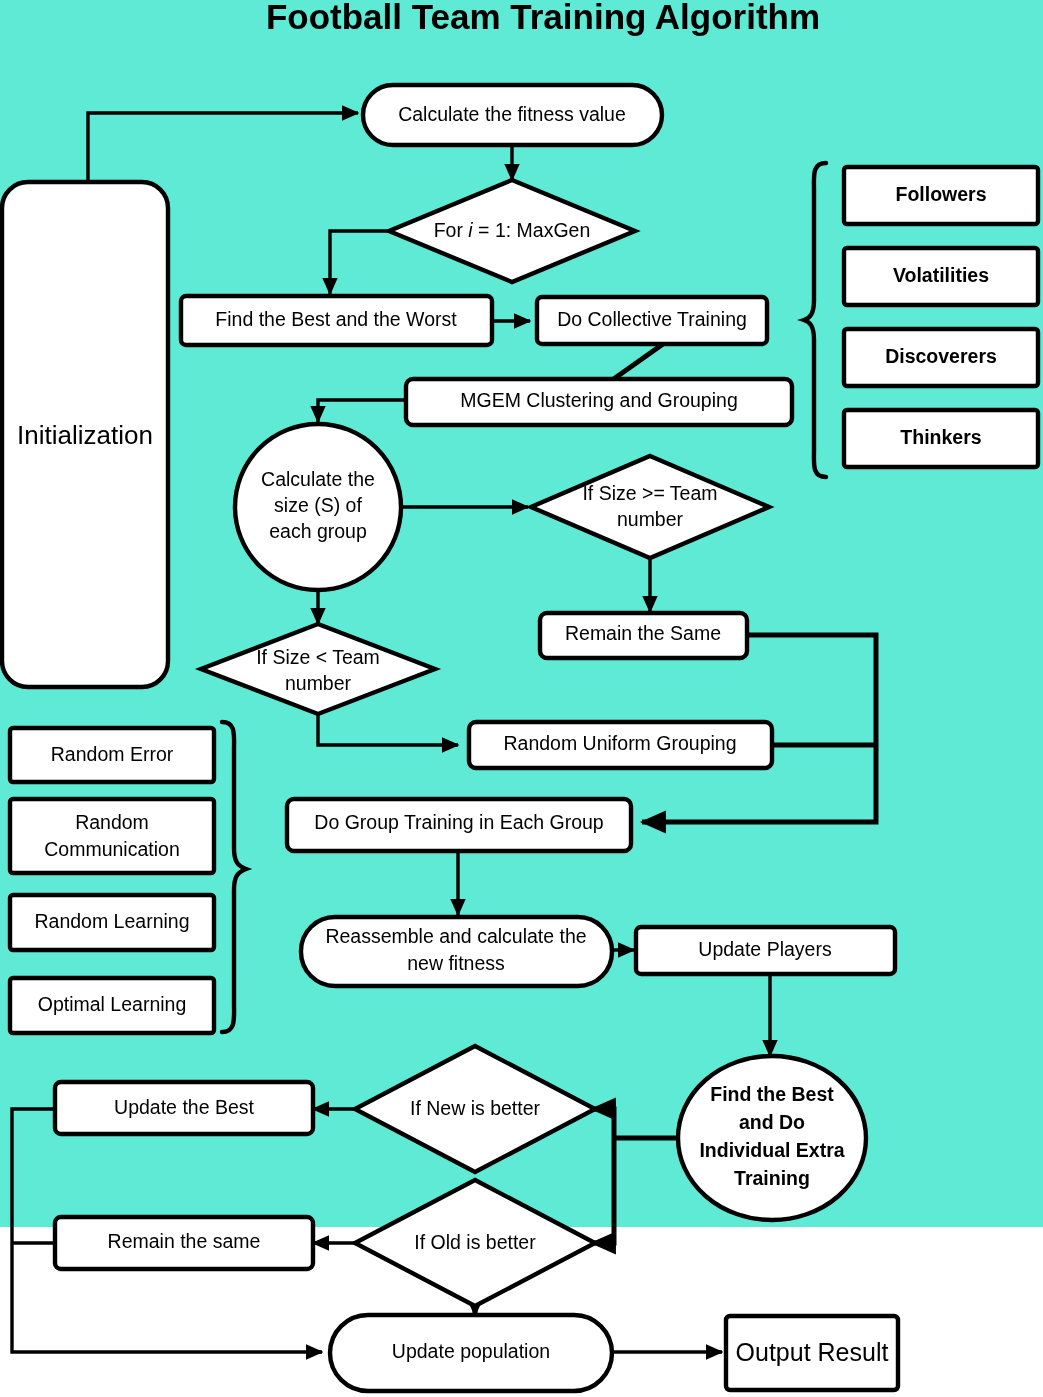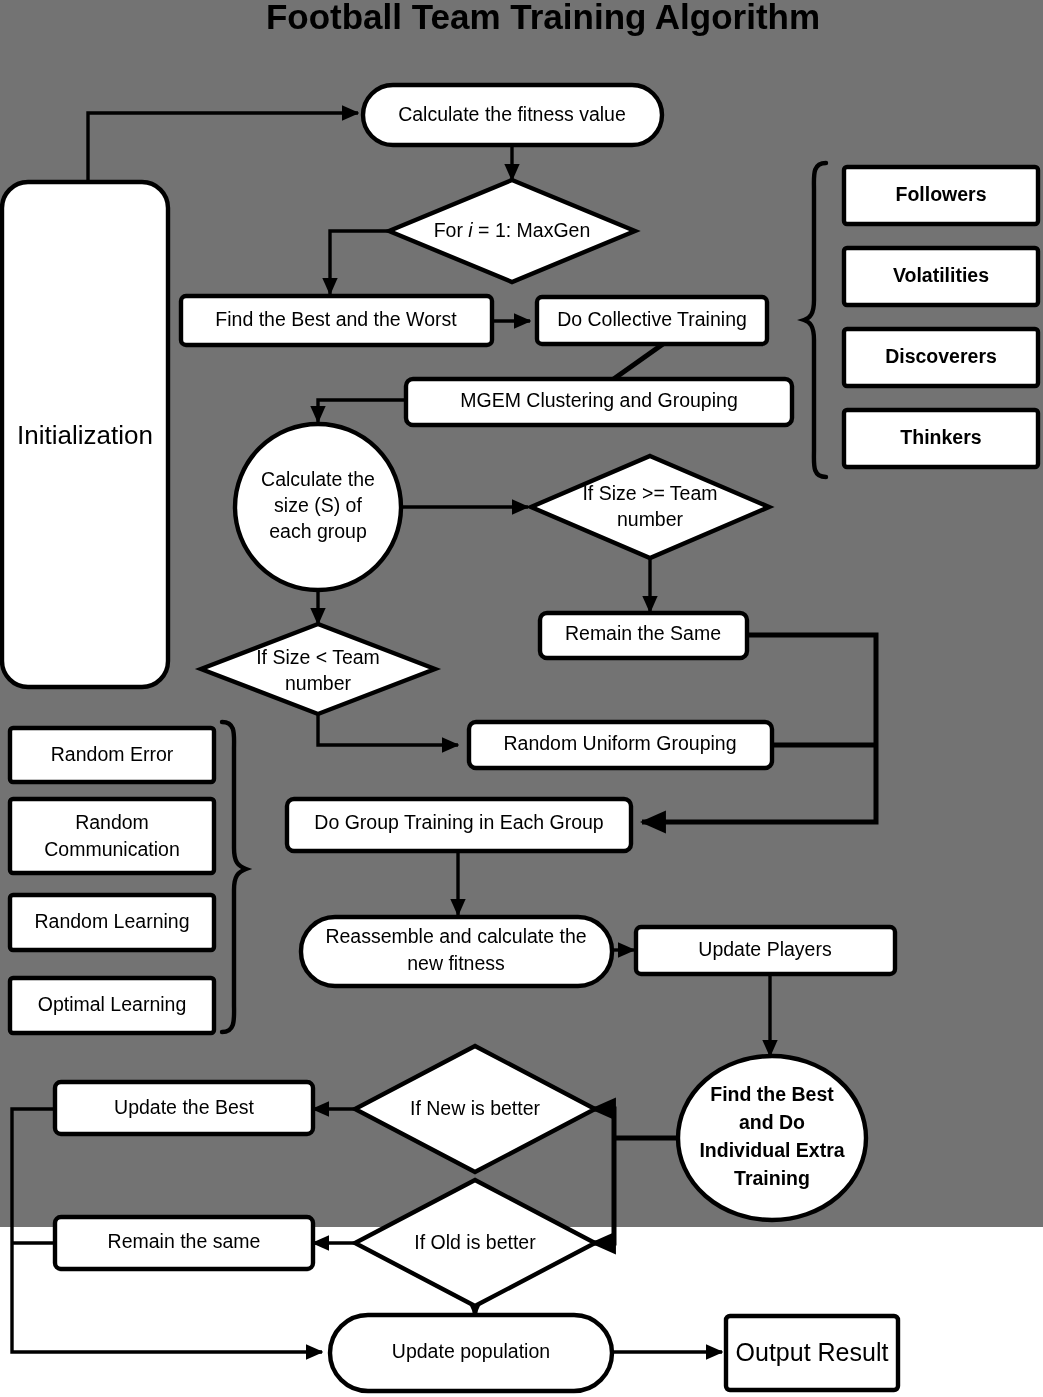--- a/index.html
+++ b/index.html
@@ -1,18 +1,18 @@
 <!DOCTYPE html>
 <html><head>
 <meta charset="utf-8">
 <style>
   html,body{margin:0;padding:0;background:#ffffff;}
   body{width:1043px;height:1397px;overflow:hidden;
        font-family:"Liberation Sans","DejaVu Sans",sans-serif;color:#000;}
-  #stage{position:relative;width:1043px;height:1227px;background:#737373;text-align:center;}
+  #stage{position:relative;width:1043px;height:1227px;background:#5eead4;text-align:center;}
   svg#flow{position:absolute;left:0;top:0;width:1043px;height:1397px;display:block;}
   .shape{fill:#ffffff;stroke:#000000;}
   .lw4{stroke-width:4.4;}
   .conn{fill:none;stroke:#000000;stroke-width:3.4;stroke-linecap:butt;stroke-linejoin:miter;}
   .connthick{fill:none;stroke:#000000;stroke-width:5;}
   .brace{fill:none;stroke:#000000;stroke-width:4.4;stroke-linecap:round;}
   text{font-family:"Liberation Sans","DejaVu Sans",sans-serif;fill:#000;}
   .lbl{font-size:19.5px;text-anchor:middle;dominant-baseline:middle;}
   .lblb{font-size:19.5px;font-weight:bold;text-anchor:middle;dominant-baseline:middle;}
   .lbl-big{font-size:25px;text-anchor:middle;dominant-baseline:middle;}

